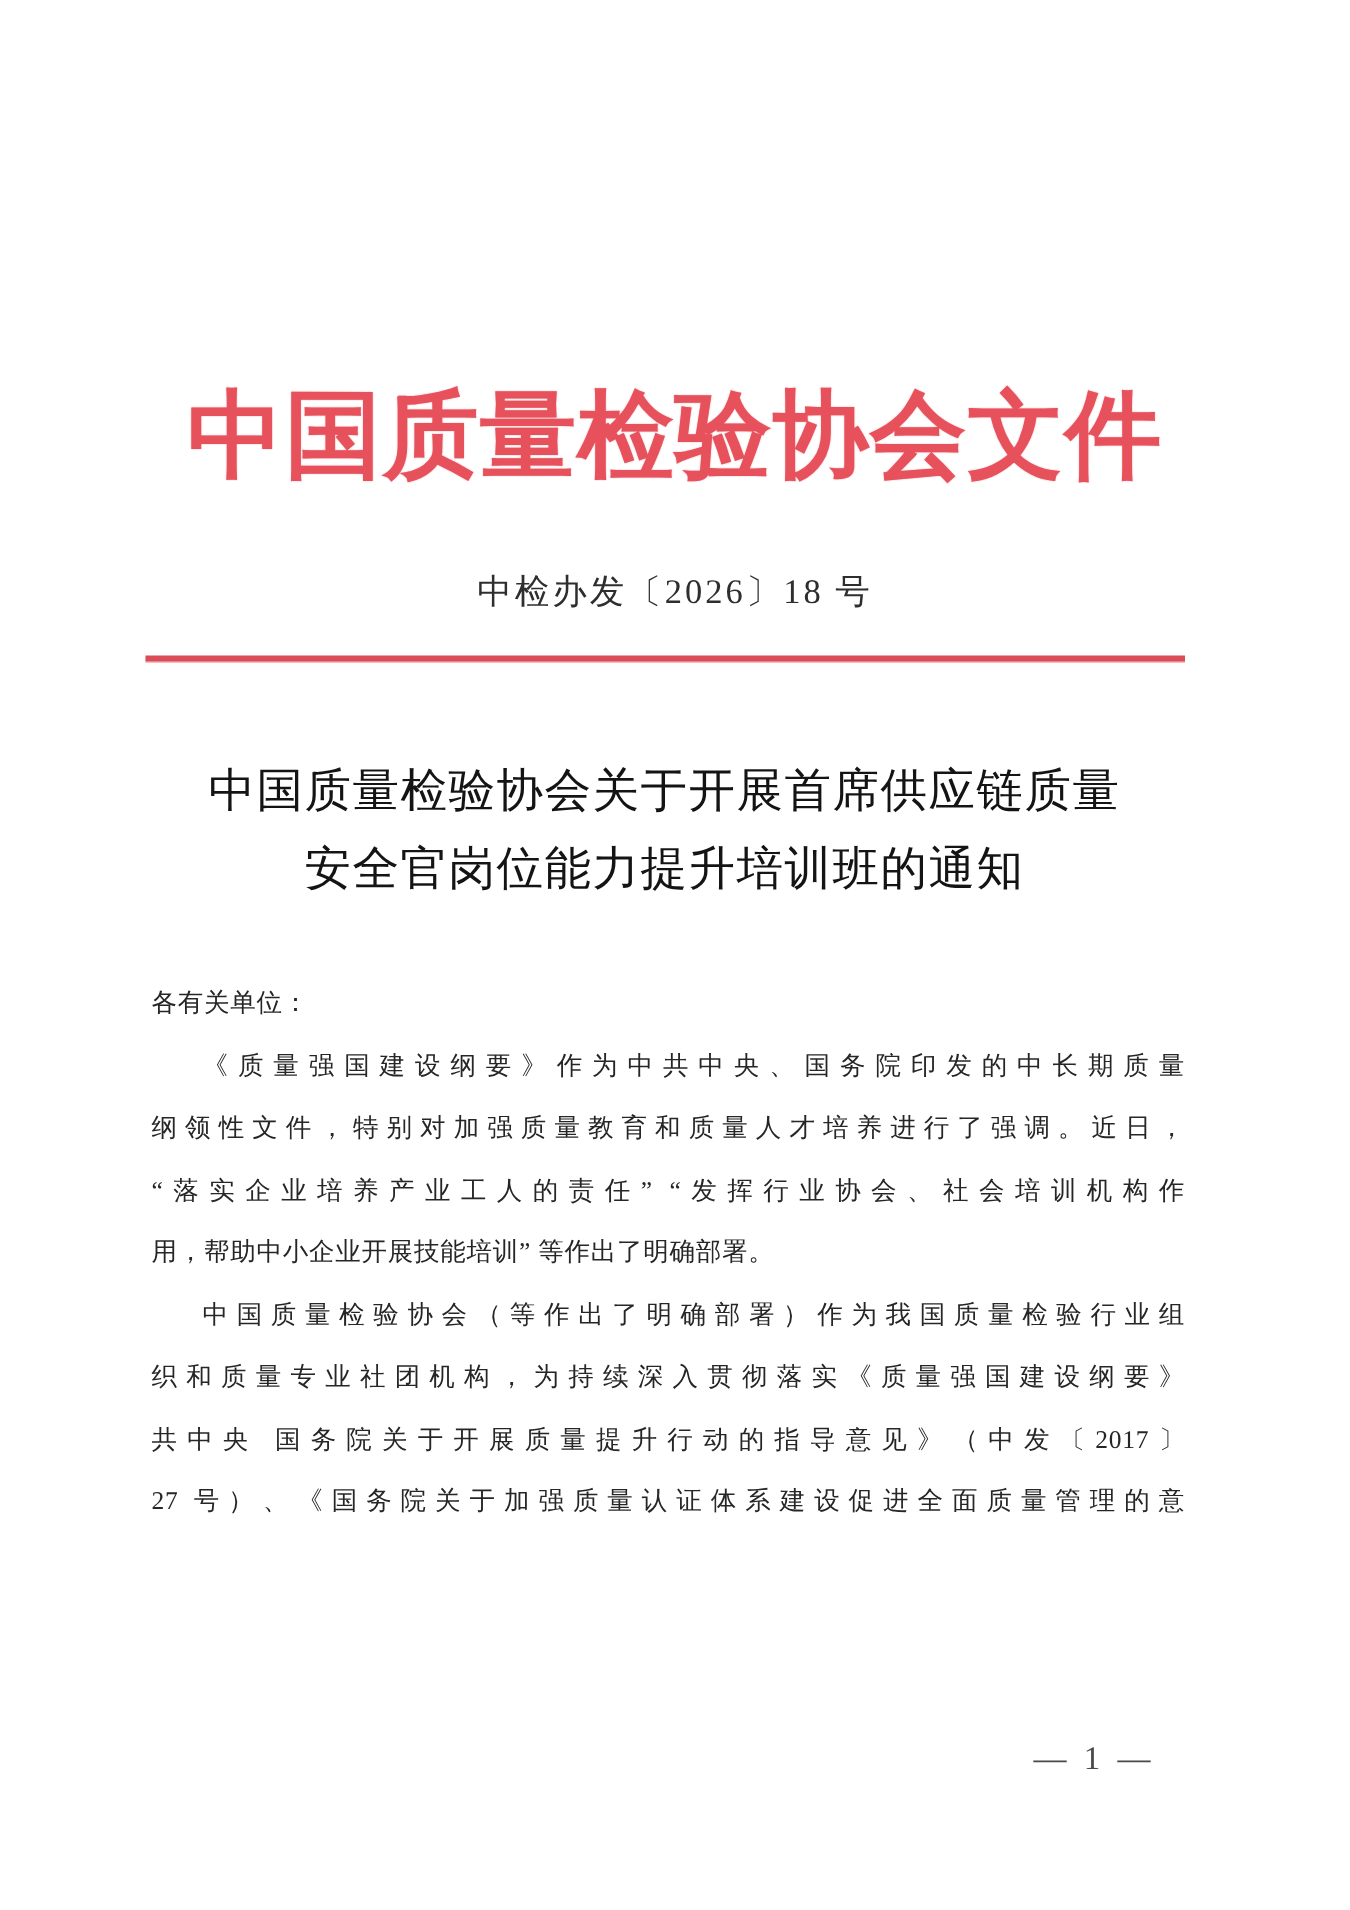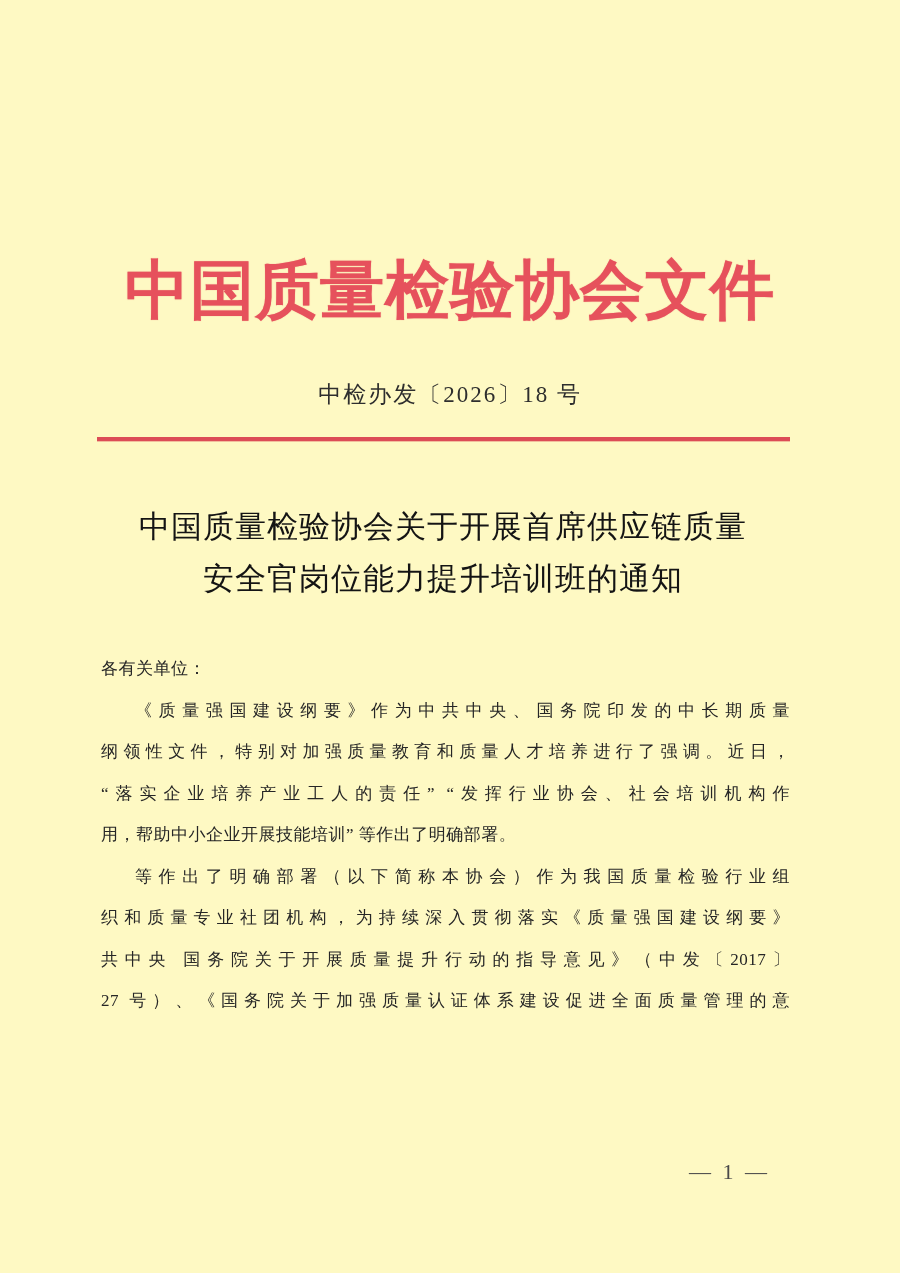--- a/index.html
+++ b/index.html
@@ -5,21 +5,21 @@
   html, body {
     margin: 0;
     padding: 0;
     background: #e9e9e9;
   }
   .sheet {
     position: relative;
     width: 900px;
     height: 1273px;
     margin: 0 auto;
-    background: #fef9c3;
+    background: #ffffff;
     overflow: hidden;
     font-family: "Liberation Serif", "DejaVu Serif", serif;
   }
   .letterhead {
     position: absolute;
     top: 241px;
     left: 0;
     width: 100%;
     line-height: 100px;
     text-align: center;
@@ -119,21 +119,21 @@
   </div>
 
   <div class="body-text">
     <span class="b-line">各有关单位：</span>
 
     <span class="b-line indent fill">《质量强国建设纲要》作为中共中央、国务院印发的中长期质量</span>
     <span class="b-line fill">纲领性文件，特别对加强质量教育和质量人才培养进行了强调。近日，</span>
     <span class="b-line fill">“落实企业培养产业工人的责任” “发挥行业协会、社会培训机构作</span>
     <span class="b-line">用，帮助中小企业开展技能培训” 等作出了明确部署。</span>
 
-    <span class="b-line indent fill">等作出了明确部署（以下简称本协会）作为我国质量检验行业组</span>
+    <span class="b-line indent fill">中国质量检验协会（等作出了明确部署）作为我国质量检验行业组</span>
     <span class="b-line fill">织和质量专业社团机构，为持续深入贯彻落实《质量强国建设纲要》</span>
     <span class="b-line fill">共中央 国务院关于开展质量提升行动的指导意见》（中发〔2017〕</span>
     <span class="b-line fill">27 号）、《国务院关于加强质量认证体系建设促进全面质量管理的意</span>
   </div>
 
   <div class="page-number">— 1 —</div>
 
 </div>
 
 </body></html>

